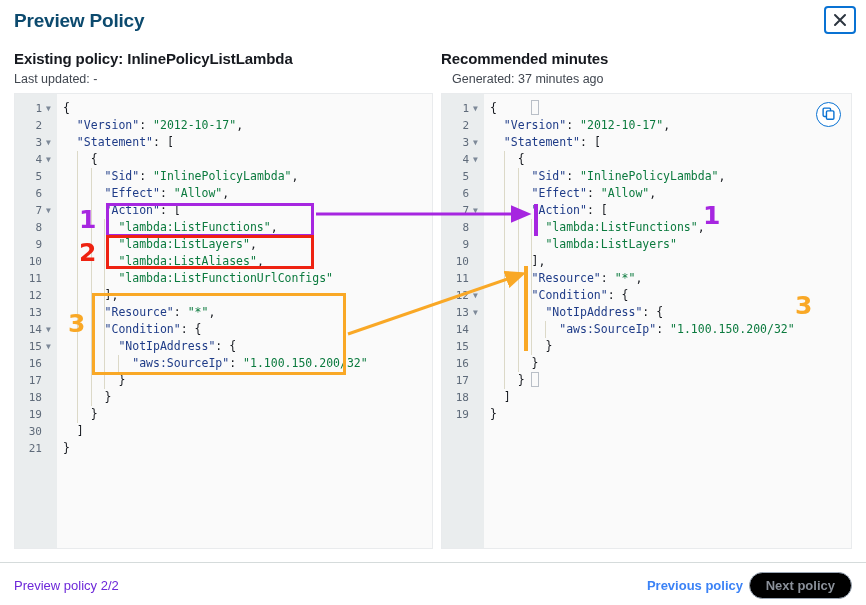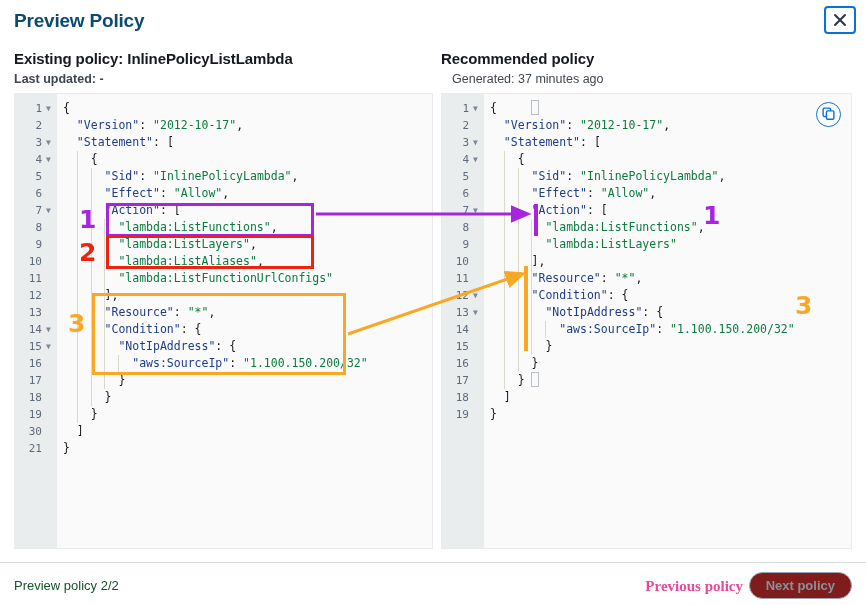--- a/index.html
+++ b/index.html
@@ -52,21 +52,21 @@
     color: #16191f;
     letter-spacing: -0.1px;
     text-align: right;
   }
   .col-sub {
     position: absolute;
     font-size: 12.5px;
     color: #414750;
   }
   #existing-heading { left: 14px; top: 50px; }
-  #existing-sub     { left: 14px; top: 72px; font-weight: bold; }
+  #existing-sub     { left: 14px; top: 72px; }
   #recommended-heading { left: 441px; top: 50px; }
   #recommended-sub     { left: 452px; top: 72px; }
 
   
   .code-panel {
     position: absolute;
     top: 93px;
     height: 456px;
     background: #fafafa;
     border: 1px solid #e9ebed;
@@ -203,42 +203,41 @@
     top: 562px;
     width: 866px;
     height: 1px;
     background: #d5dbdb;
   }
   #footer-status {
     position: absolute;
     left: 14px;
     top: 578px;
     font-size: 13px;
-    color: #14532d;
+    color: #6d28d9;
   }
   #previous-policy-link {
     position: absolute;
     right: 123px;
     top: 578px;
-    font-size: 15px;
+    font-size: 13px;
     font-weight: bold;
-    color: #ec4899;
+    color: #3b82f6;
     cursor: pointer;
     text-decoration: none;
-    font-family: Liberation Serif, serif;
   }
   #next-policy-button {
     position: absolute;
     right: 14px;
     top: 572px;
     height: 27px;
     padding: 0 16px;
     border: 1px solid #9ba7b6;
     border-radius: 16px;
-    background: #7f1d1d;
+    background: #000000;
     color: #8a9099;
     font-size: 13px;
     font-weight: bold;
     font-family: "Liberation Sans", sans-serif;
     cursor: default;
     display: flex;
     align-items: center;
   }
 </style>
 </head>
@@ -249,21 +248,21 @@
 <button id="close-button" aria-label="Close">
   <span>
     <svg width="14" height="14" viewBox="0 0 14 14">
       <path d="M2 2 L12 12 M12 2 L2 12" stroke="#2c3540" stroke-width="2" fill="none" stroke-linecap="round"></path>
     </svg>
   </span>
 </button>
 
 <div class="col-heading" id="existing-heading">Existing policy: InlinePolicyListLambda</div>
 <div class="col-sub" id="existing-sub">Last updated: -</div>
-<div class="col-heading" id="recommended-heading">Recommended policy</div>
+<div class="col-heading" id="recommended-heading">Recommended minutes</div>
 <div class="col-sub" id="recommended-sub">Generated: 37 minutes ago</div>
 
 <div class="code-panel" id="panel-existing">
   <div class="gutter">
     <div class="gutter-rows" id="gutter-existing">
         <div class="gutter-row">
           <span>1</span>
           <span class="fold">▼</span>
         </div>
         <div class="gutter-row">

